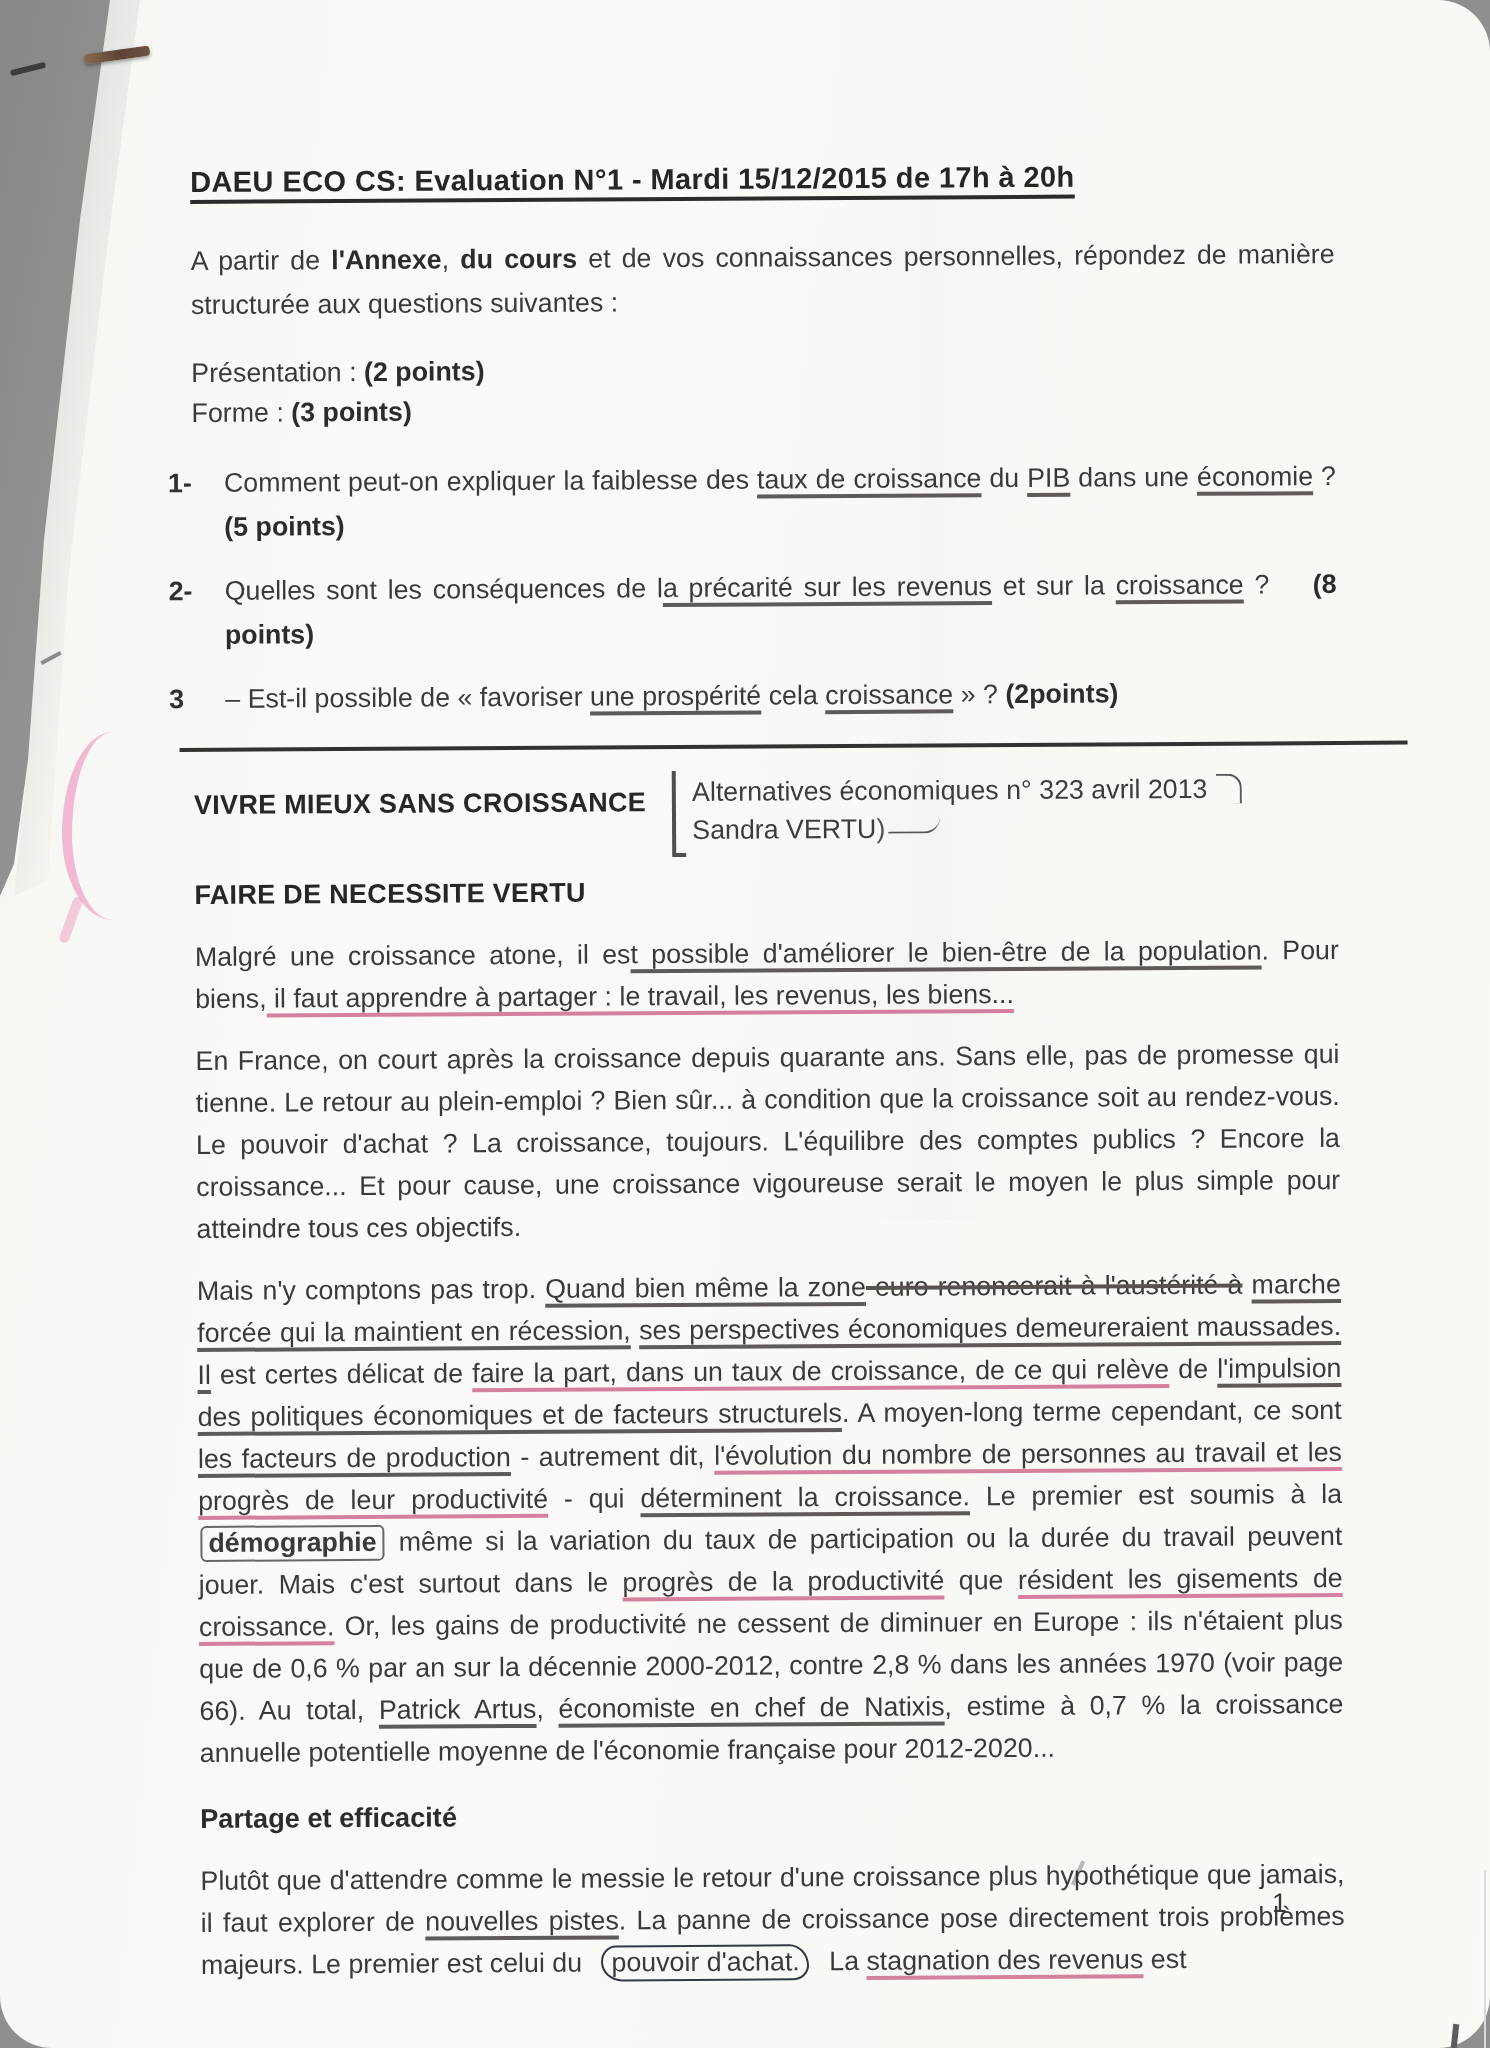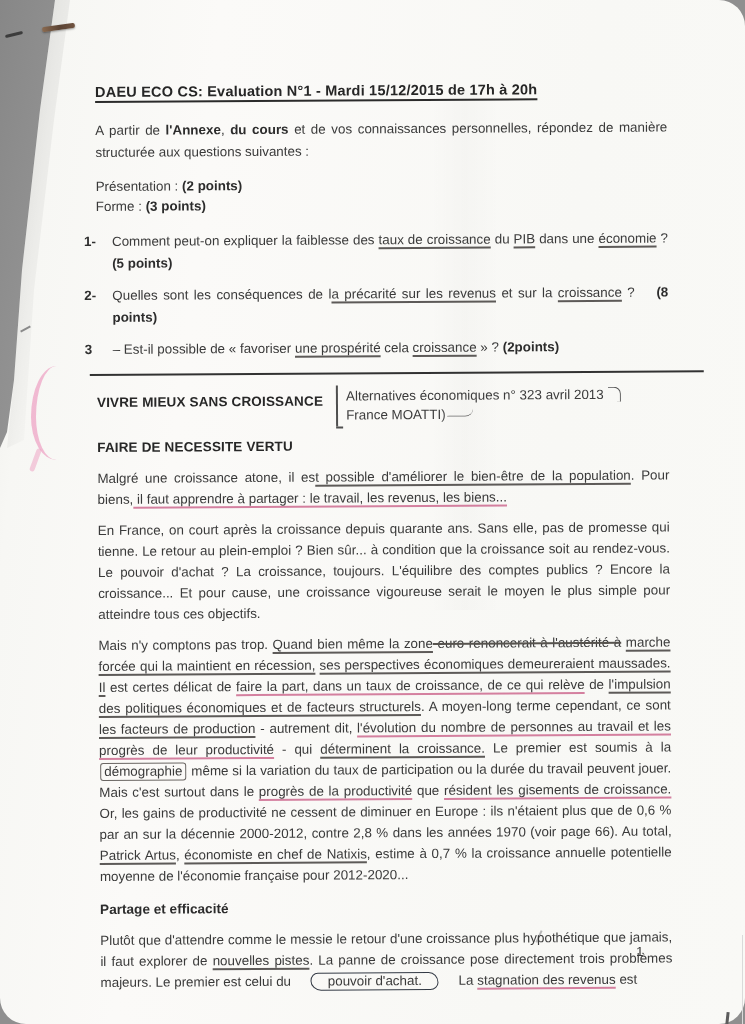--- a/index.html
+++ b/index.html
@@ -83,23 +83,23 @@
   .pageno{position:absolute;left:636px;top:944px;font-size:13.5px;color:#3a3a3a;}
 
   
   .sg-b{font-weight:700;color:#2c2c2c;}
   .sg-u{text-decoration-line:underline;text-decoration-color:#5d5a58;
     text-decoration-thickness:1.5px;text-underline-offset:3px;}
   .sg-p{text-decoration-line:underline;text-decoration-color:rgba(201,93,134,.78);
     text-decoration-thickness:2px;text-underline-offset:3px;}
   .sg-st{text-decoration-line:line-through;text-decoration-color:#57544f;
     text-decoration-thickness:1.5px;}
-  .sg-bx{border:1.4px solid #6a6663;border-radius:3px;padding:0 3px 1px;margin:0 1px;}
+  .sg-bx{border:1.4px solid #6a6663;border-radius:3px;padding:0 3px 1px;margin:0 1px;font-weight:bold;}
   .sg-ink{border:1.8px solid #333a45;border-radius:9px 12px 10px 13px / 10px 13px 9px 12px;
-    padding:0 16px 1px;margin:0 16px;}
+    padding:0 4px 1px;margin:0 6px;}
 </style>
 </head>
 <body>
 
 <div class="paper">
   <div class="scan-streak"></div>
   <div class="edge-soft"></div>
   <div class="edge-wedge"></div>
   <div class="staple"></div>
   <div class="pen-dash"></div>
@@ -135,21 +135,21 @@
         <span class="qtext"><span>– Est-il possible de « favoriser </span><span class="sg-u">une prospérité</span><span> cela </span><span class="sg-u">croissance</span><span> » ? </span><span class="sg-b">(2points)</span></span>
       </li>
     </ol>
 
     <hr class="divider">
 
     <div class="article-head">
       <h2 class="art-title">VIVRE MIEUX SANS CROISSANCE</h2>
       <div class="source">
         <div><span>Alternatives économiques n° 323 avril 2013</span><span class="hook"></span></div>
-        <div><span>France MOATTI</span><span class="paren">)</span><span class="paren-tail"></span></div>
+        <div><span>Sandra VERTU</span><span class="paren">)</span><span class="paren-tail"></span></div>
       </div>
     </div>
 
     <h3 class="art-heading">FAIRE DE NECESSITE VERTU</h3>
 
     <p class="para"><span>Malgré une croissance atone, il es</span><span class="sg-u">t possible d'améliorer le bien-être de la population</span><span>. Pour biens,</span><span class="sg-p"> il faut apprendre à partager : le travail, les revenus, les biens...</span></p>
     <p class="para"><span>En France, on court après la croissance depuis quarante ans. Sans elle, pas de promesse qui tienne. Le retour au plein-emploi ? Bien sûr... à condition que la croissance soit au rendez-vous. Le pouvoir d'achat ? La croissance, toujours. L'équilibre des comptes publics ? Encore la croissance... Et pour cause, une croissance vigoureuse serait le moyen le plus simple pour atteindre tous ces objectifs.</span></p>
     <p class="para"><span>Mais n'y comptons pas trop. </span><span class="sg-u">Quand bien même la zone</span><span class="sg-st"> euro renoncerait à l'austérité à</span><span> </span><span class="sg-u">marche forcée qui la maintient en récession,</span><span> </span><span class="sg-u">ses perspectives économiques demeureraient maussades. Il</span><span> est certes délicat de </span><span class="sg-p">faire la part, dans un taux de croissance, de ce qui relève</span><span> de </span><span class="sg-u">l'impulsion des politiques économiques et de facteurs structurels</span><span>. A moyen-long terme cependant, ce sont </span><span class="sg-u">les facteurs de production</span><span> - autrement dit, </span><span class="sg-p">l'évolution du nombre de personnes au travail et les progrès de leur productivité</span><span> - qui </span><span class="sg-u">déterminent la croissance.</span><span> Le premier est soumis à la </span><span class="sg-bx">démographie</span><span> même si la variation du taux de participation ou la durée du travail peuvent jouer. Mais c'est surtout dans le </span><span class="sg-p">progrès de la productivité</span><span> que </span><span class="sg-p">résident les gisements de croissance.</span><span> Or, les gains de productivité ne cessent de diminuer en Europe : ils n'étaient plus que de 0,6 % par an sur la décennie 2000-2012, contre 2,8 % dans les années 1970 (voir page 66). Au total, </span><span class="sg-u">Patrick Artus</span><span>, </span><span class="sg-u">économiste en chef de Natixis</span><span>, estime à 0,7 % la croissance annuelle potentielle moyenne de l'économie française pour 2012-2020...</span></p>
 
     <h4 class="sub-heading">Partage et efficacité</h4>

